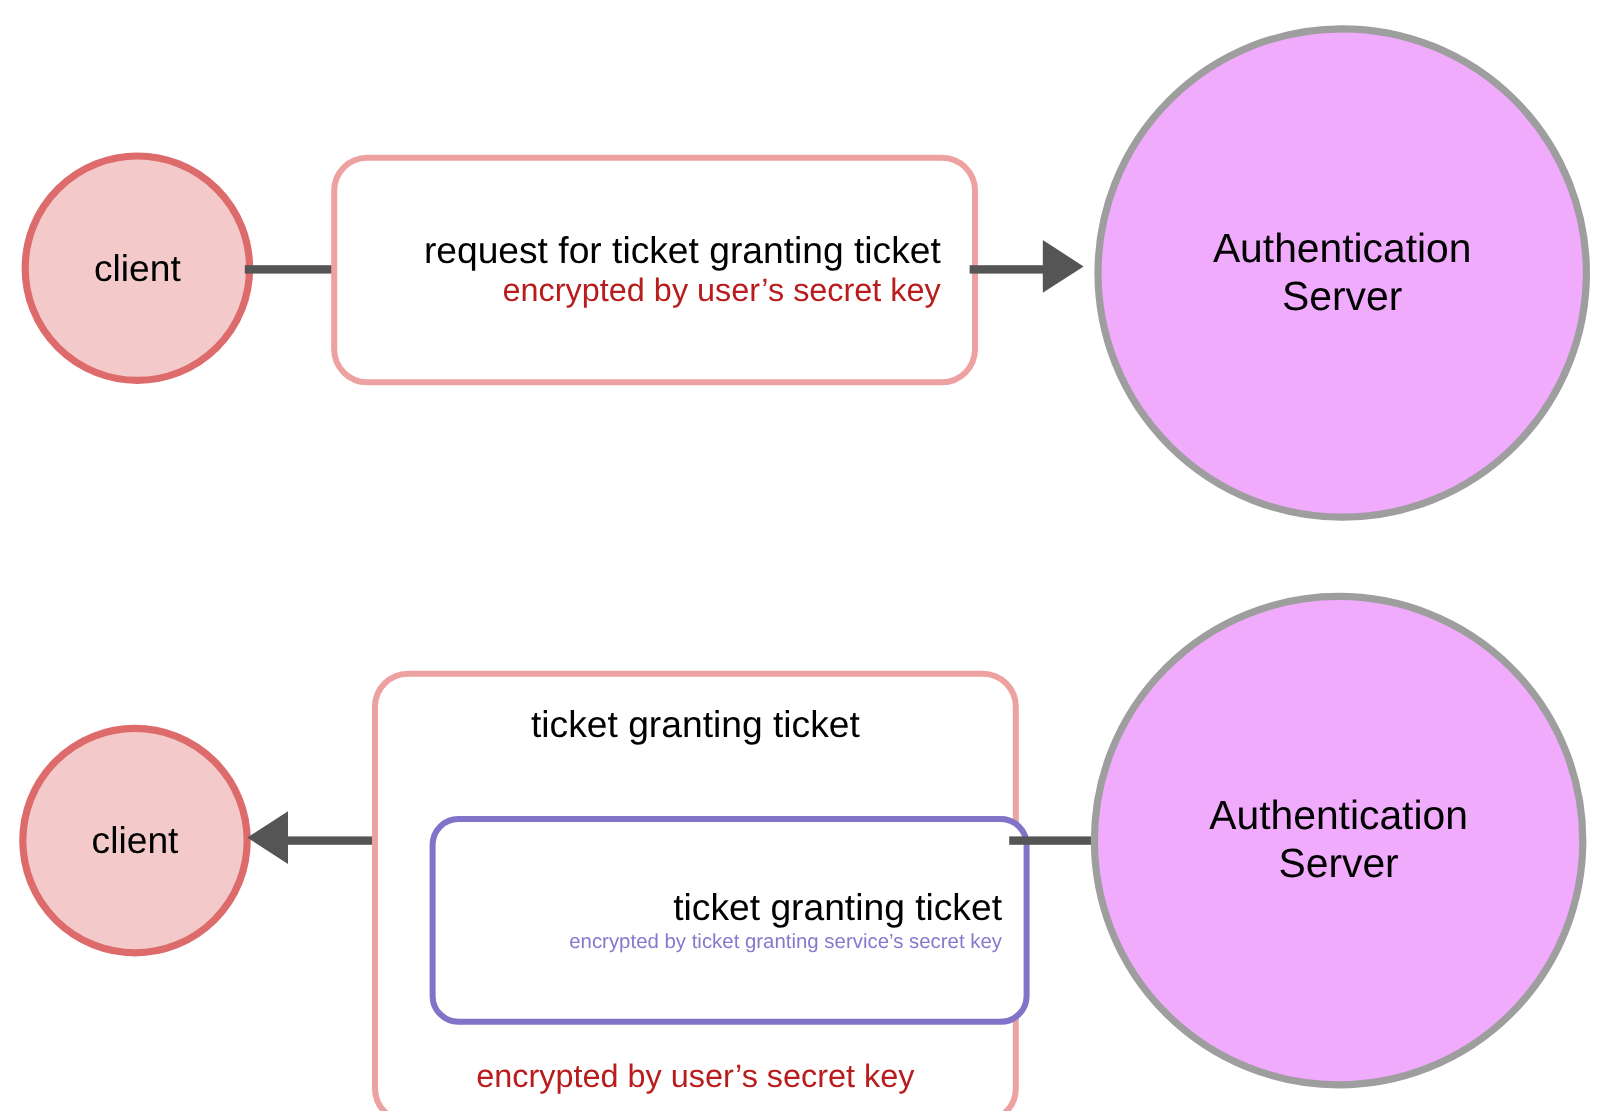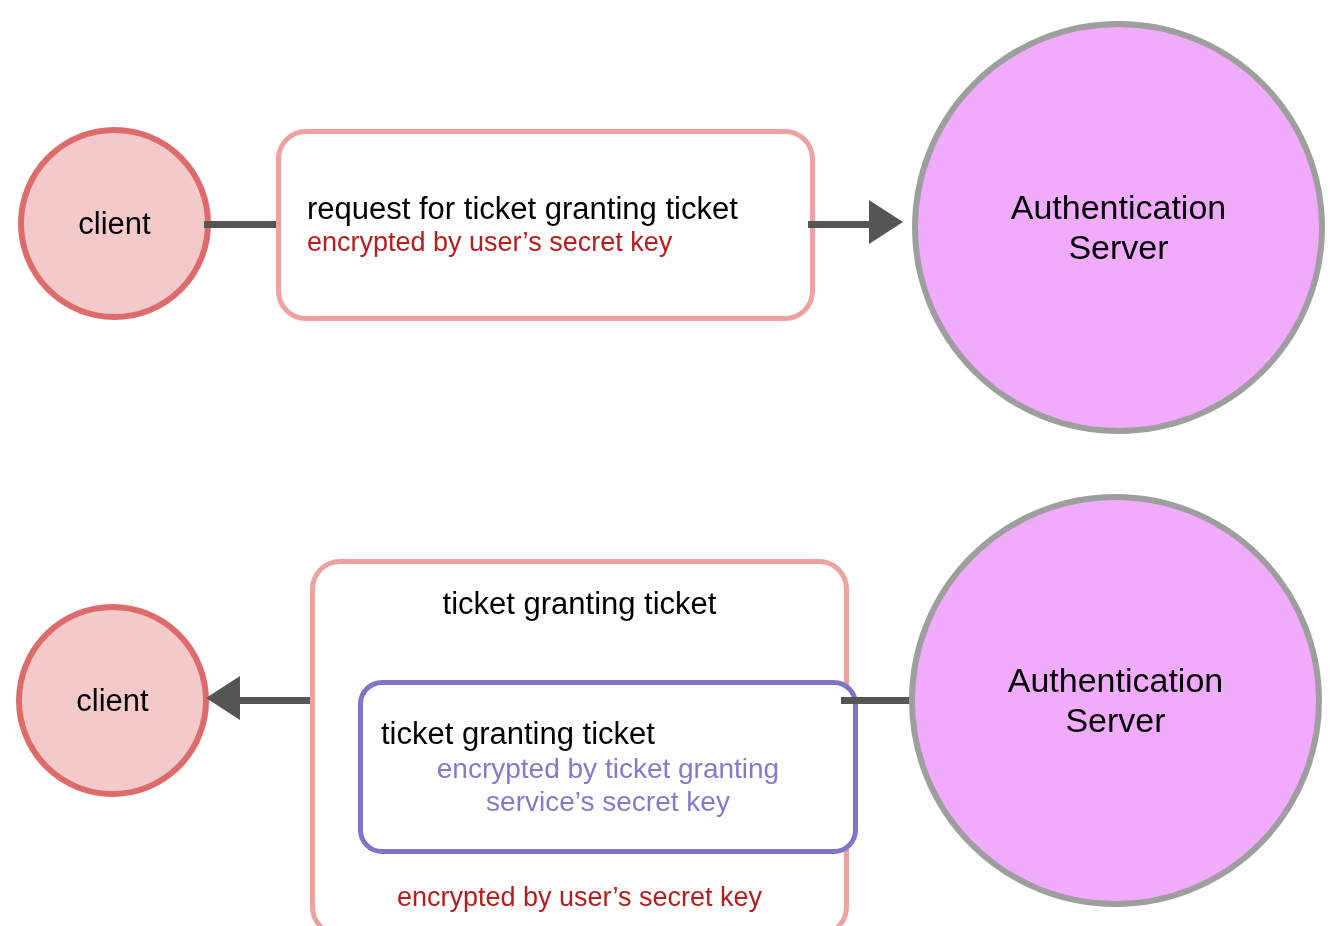--- a/index.html
+++ b/index.html
@@ -47,21 +47,21 @@
   }
 
   
   .msgbox {
     position: absolute;
     box-sizing: border-box;
     background: #ffffff;
     border-radius: 30px;
     display: flex;
     flex-direction: column;
-    align-items: flex-start;
+    align-items: flex-end;
     justify-content: center;
     text-align: center;
   }
   .msgbox-outer {
     border: 5px solid #eda1a1;
   }
   .msgbox-inner {
     border: 5px solid #8174c8;
     border-radius: 24px;
   }
@@ -70,21 +70,21 @@
     font-size: 31px;
     line-height: 1.18;
   }
   .line-red {
     color: #b91c1c;
     font-size: 27px;
     line-height: 1.18;
   }
   .line-purple {
     color: #8878cd;
-    font-size: 28px;
+    font-size: 17px;
     line-height: 1.18;
   }
 
   
   .conn {
     position: absolute;
     background: #555555;
     height: 7px;
   }
   .arrowhead {

